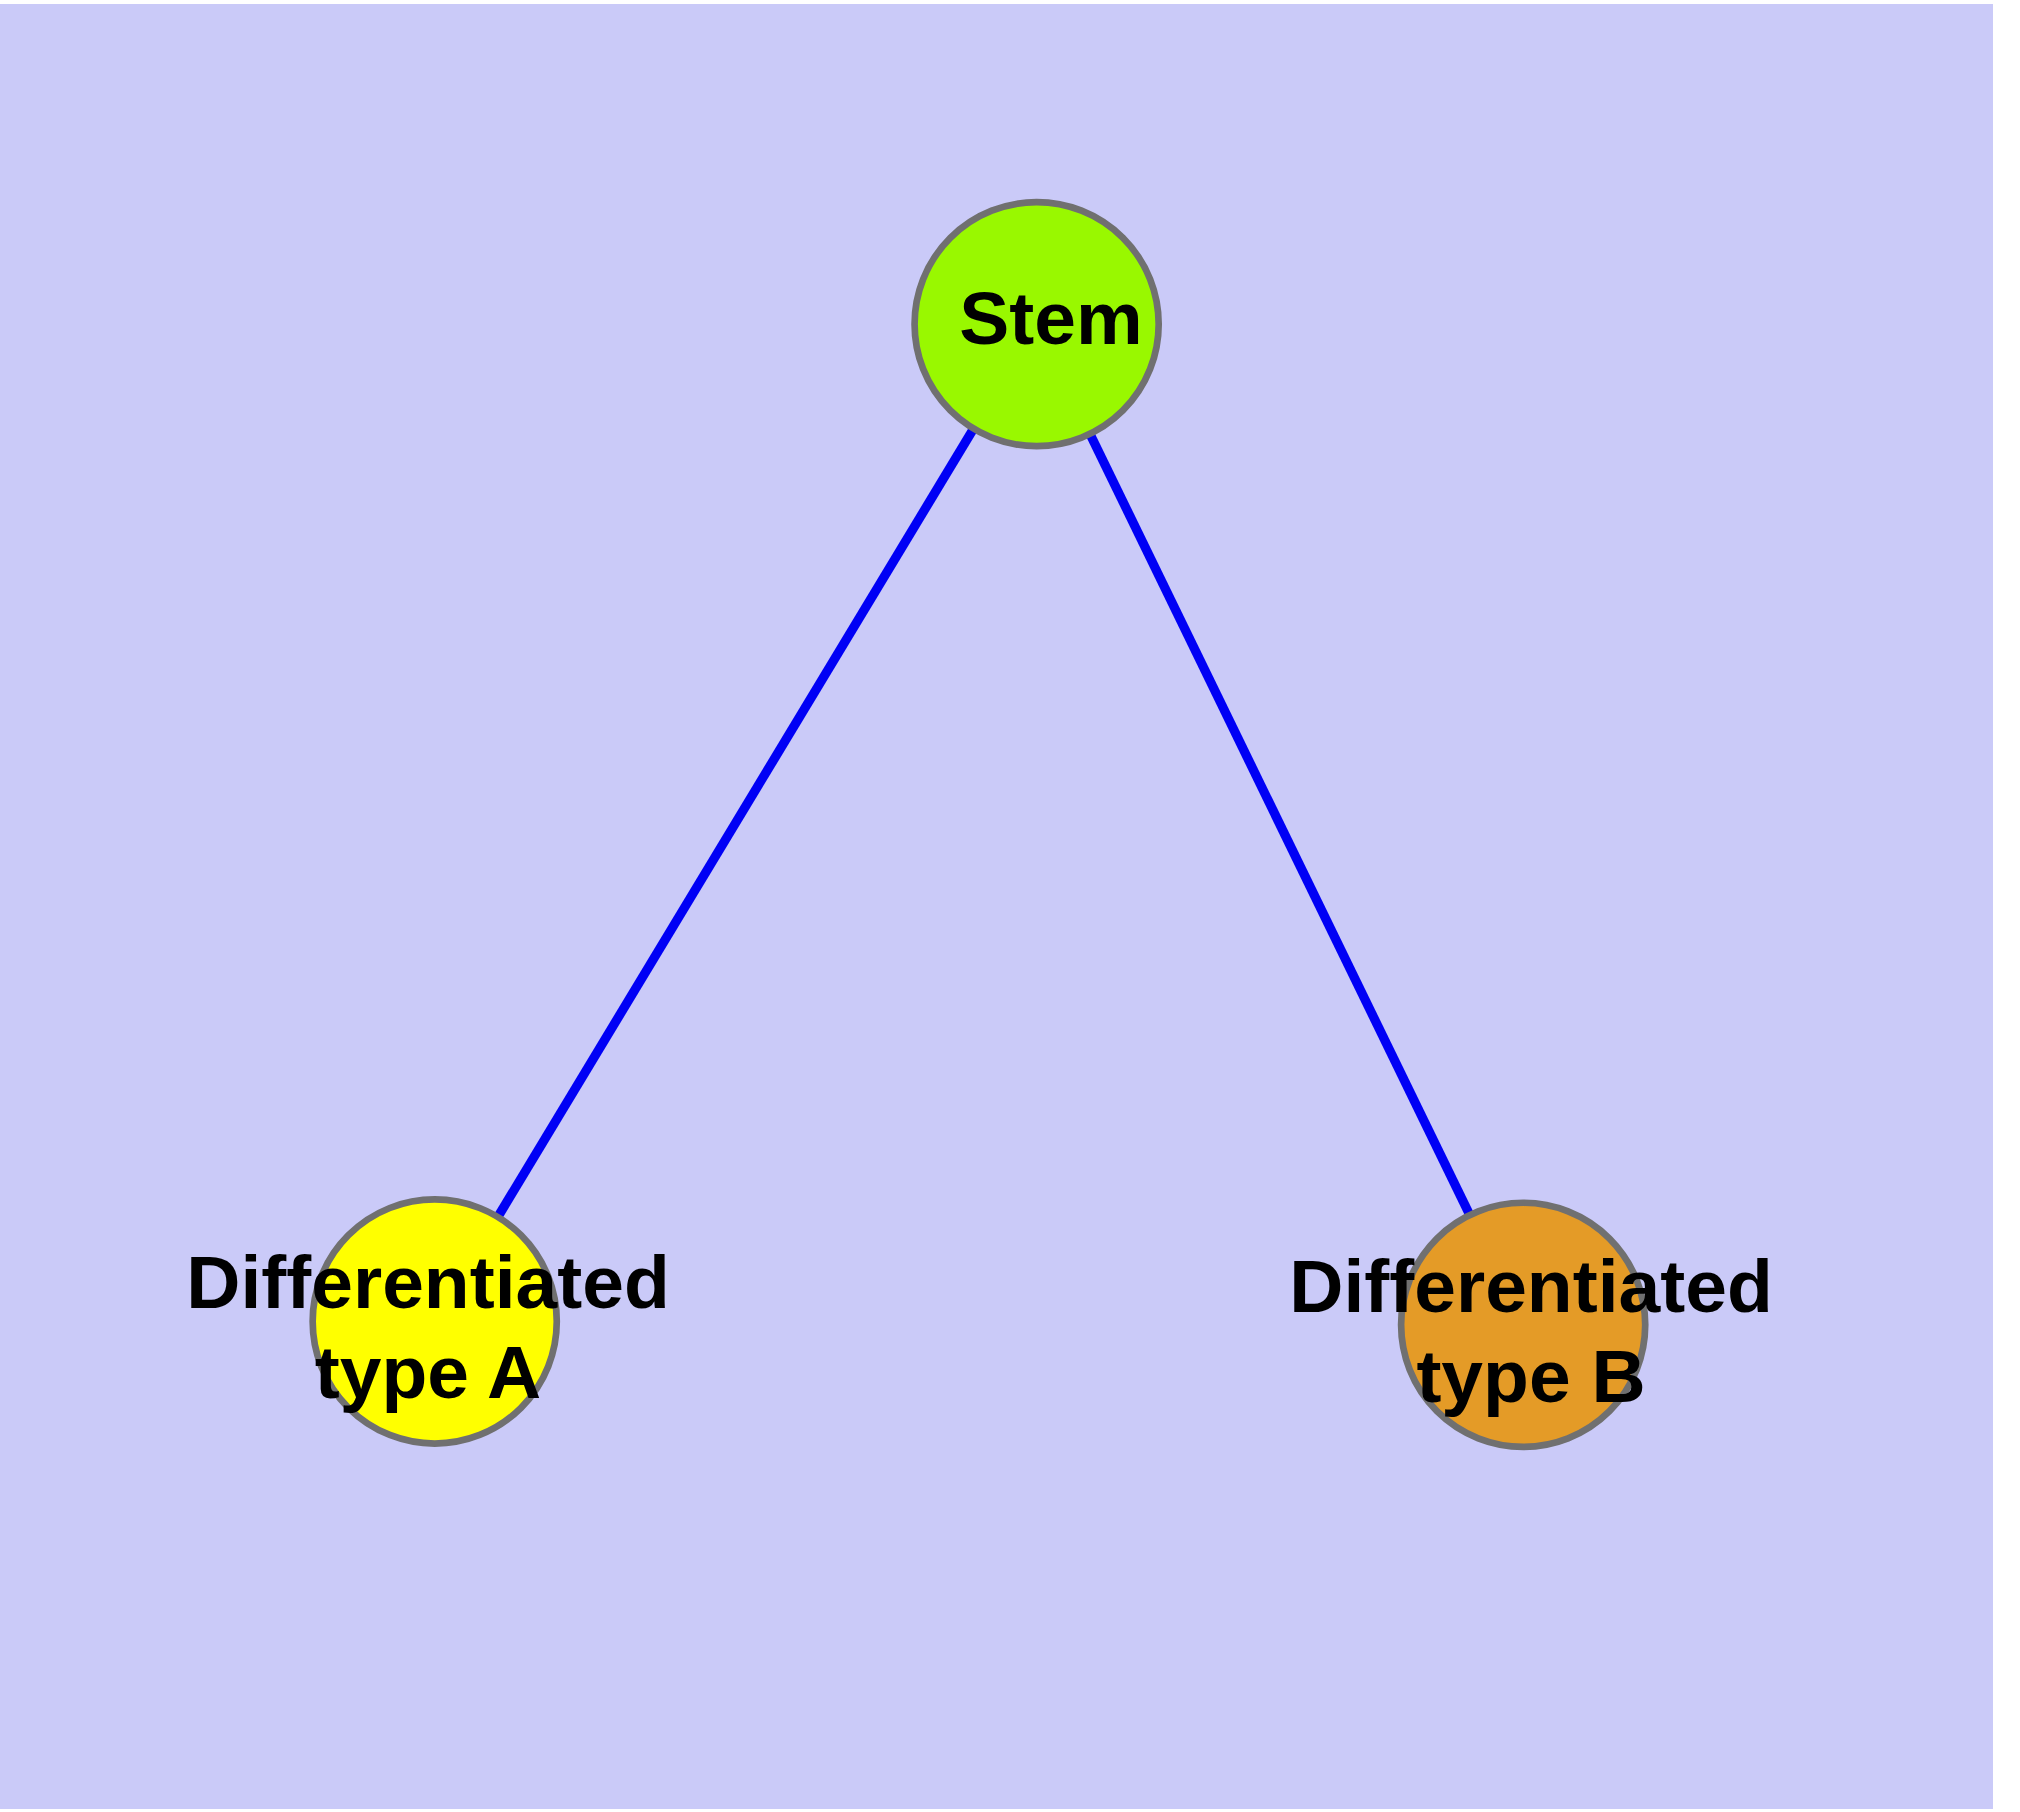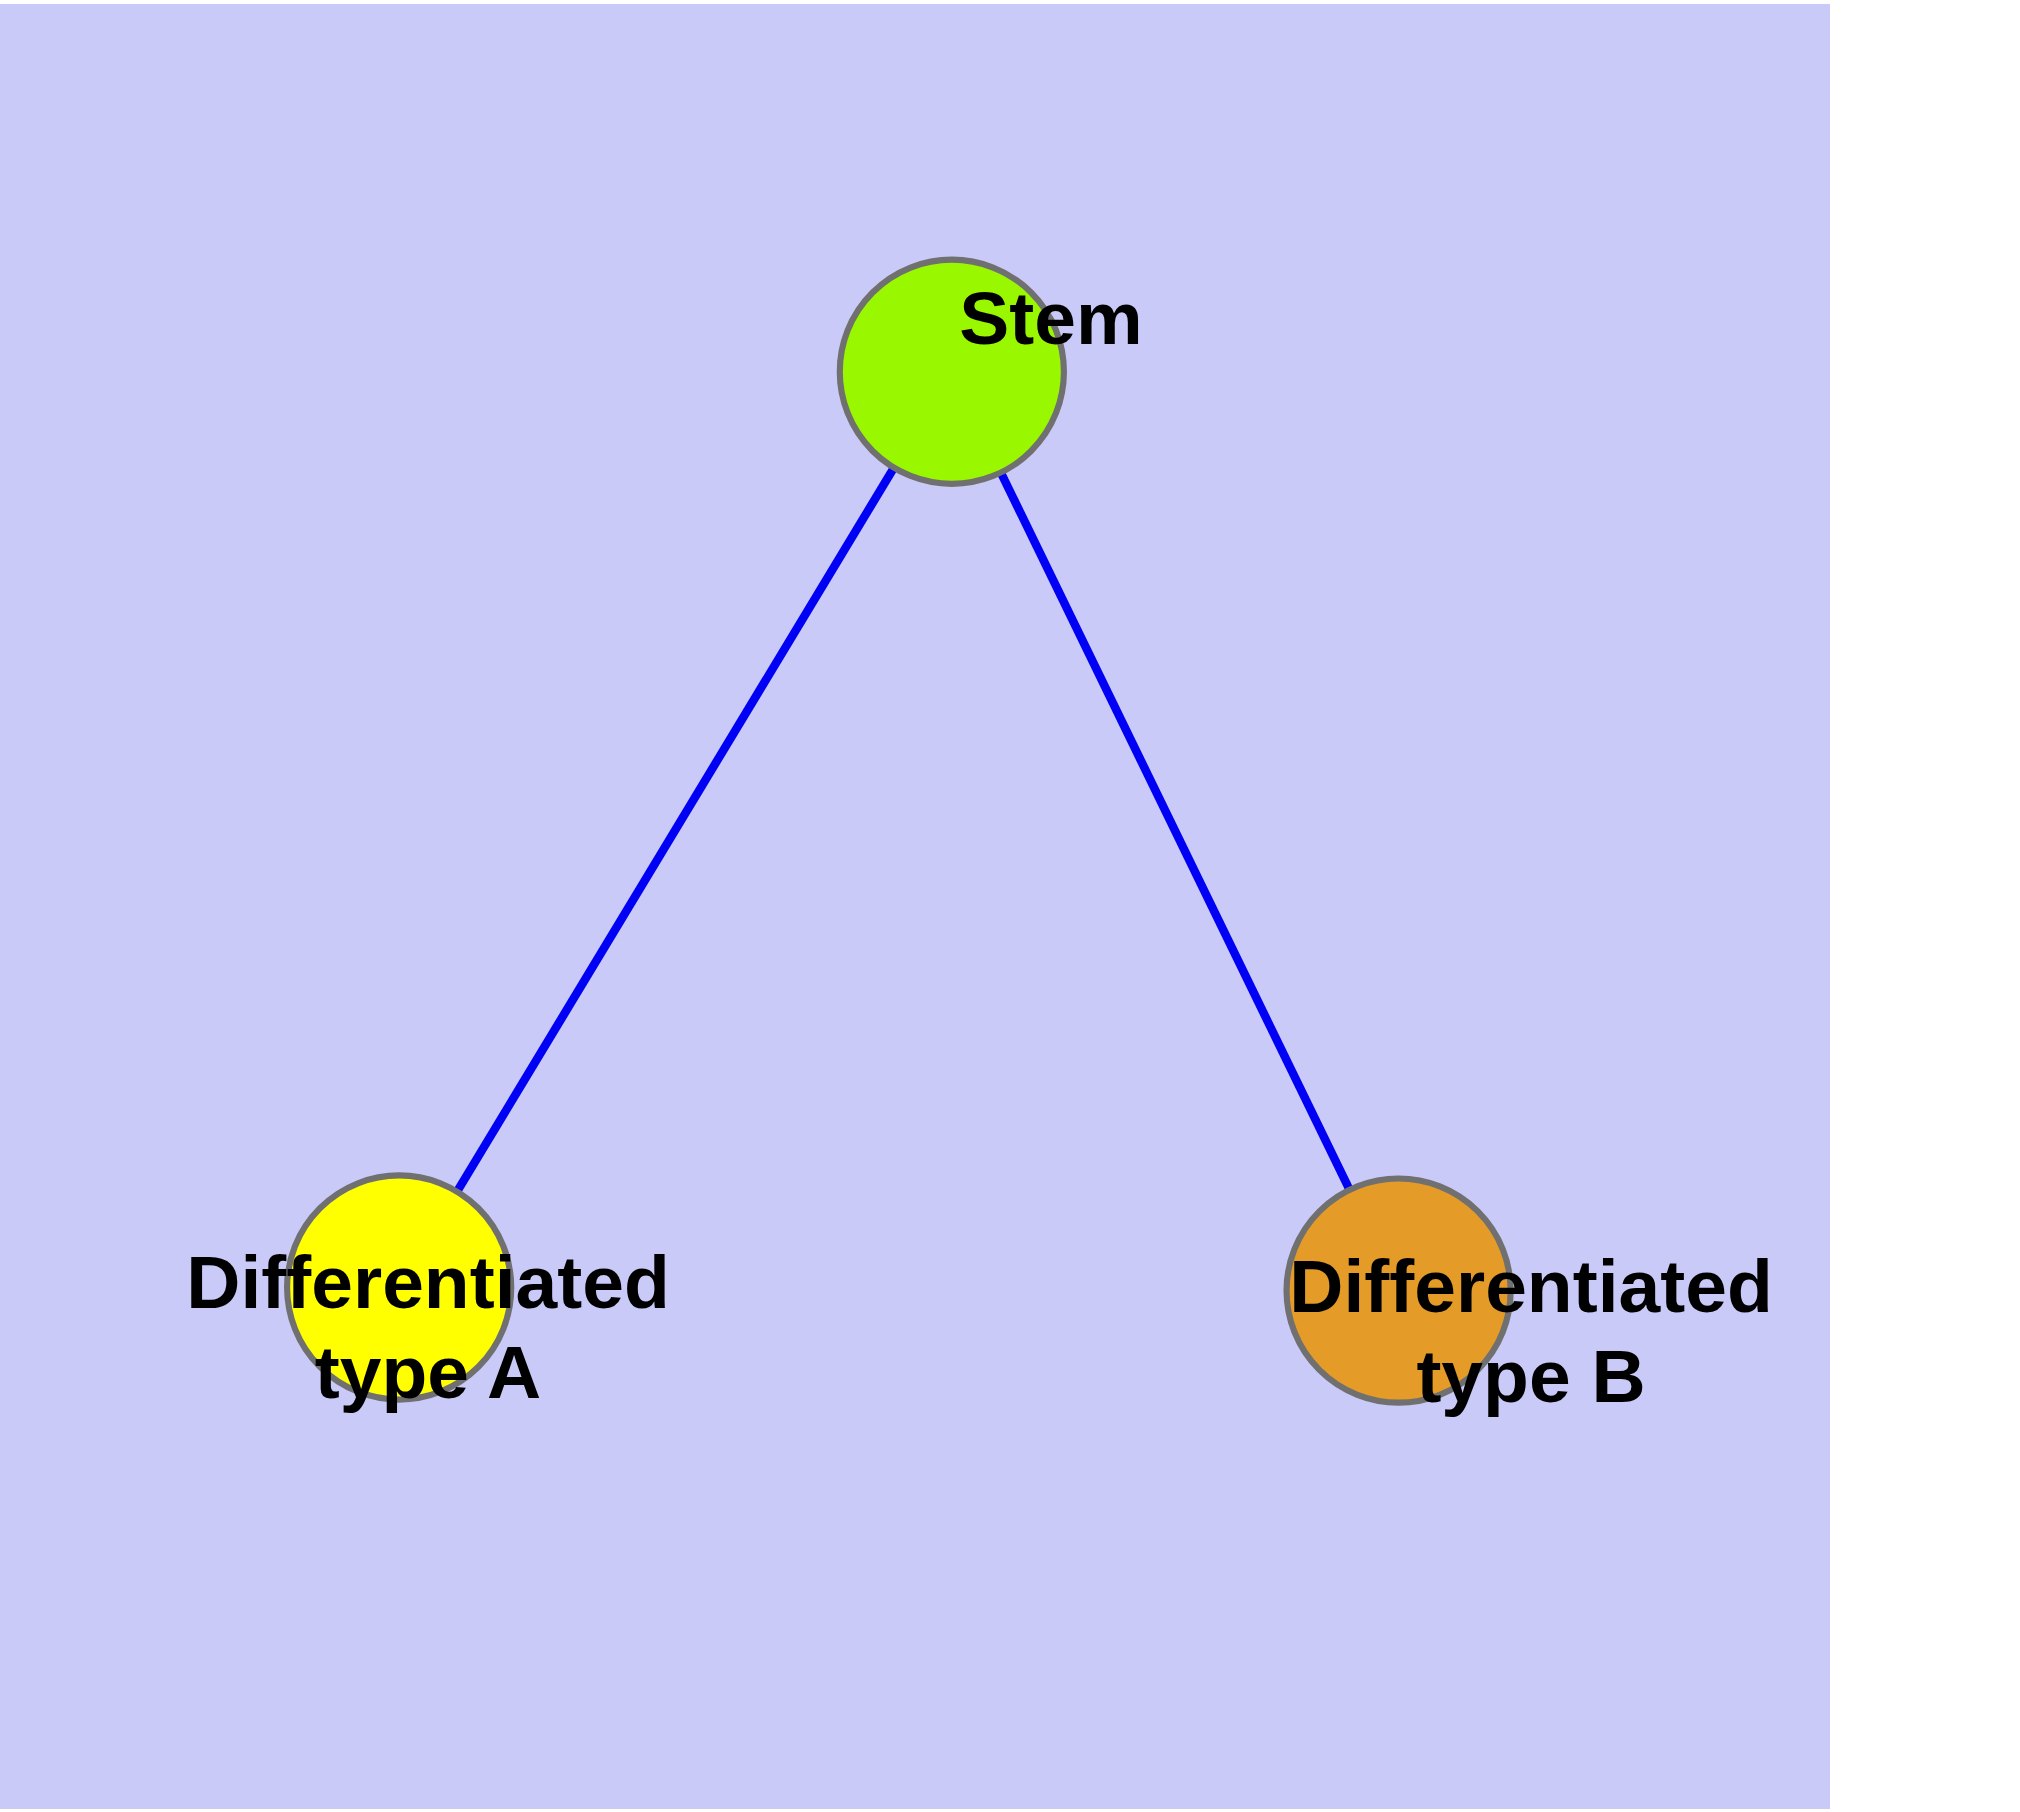--- a/index.html
+++ b/index.html
@@ -1,21 +1,21 @@
 <!DOCTYPE html>
 <html style="font-size:13.6px"><head>
 <meta charset="utf-8">
 <style>
   html, body {
     margin: 0;
     padding: 0;
   }
   #canvas {
     position: relative;
-    width: 1830px;
+    width: 1993px;
     height: 1812px;
     overflow: hidden;
     font-family: "Liberation Sans", "DejaVu Sans", sans-serif;
   }
   #graph-svg {
     position: absolute;
     left: 0;
     top: 0;
     width: 100%;
     height: 100%;

